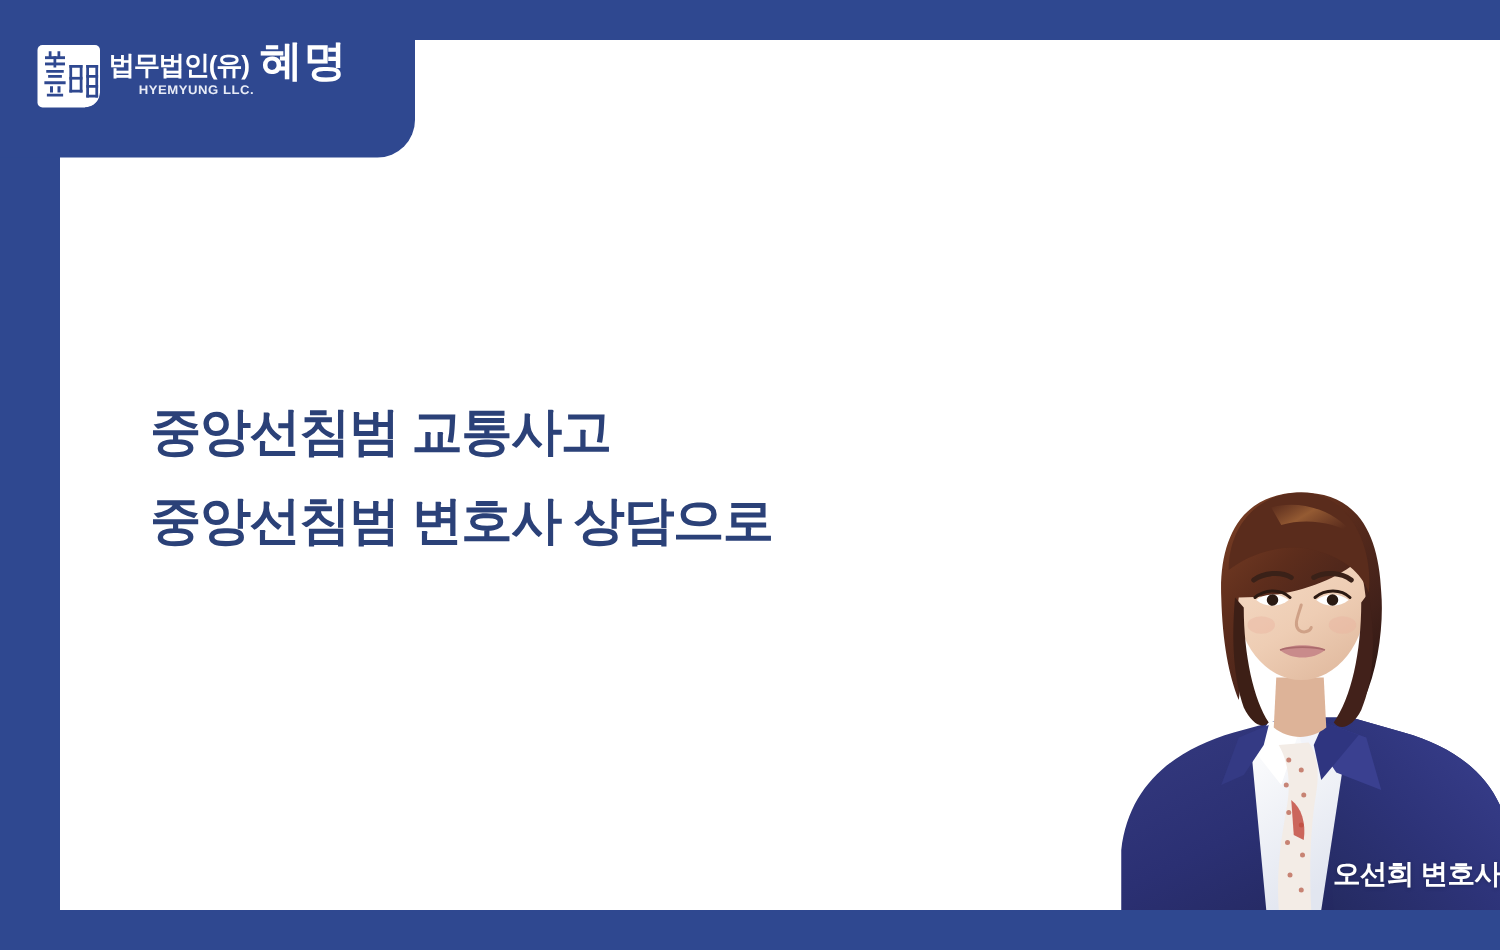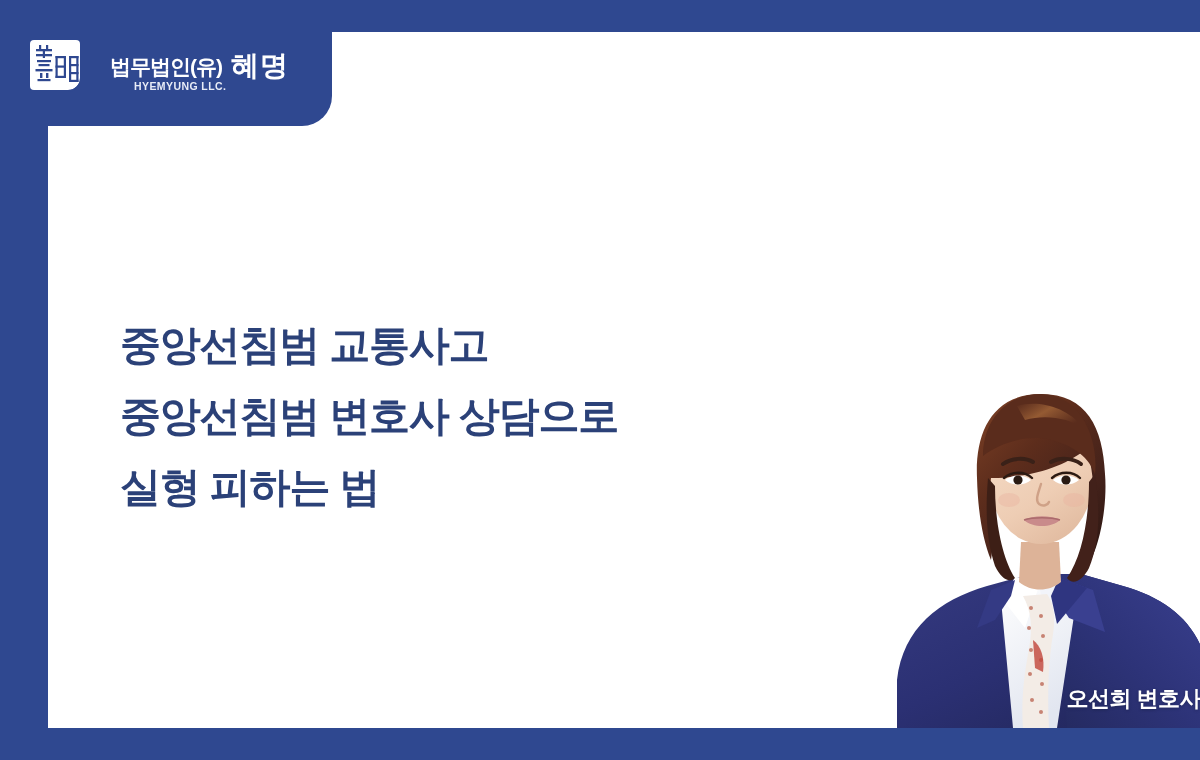--- a/index.html
+++ b/index.html
@@ -49,22 +49,22 @@
     padding-left: 27px;
   }
 
   
   .logo-lockup {
     position: absolute;
     left: 26px;
     top: 32px;
     height: 62px;
     display: flex;
-    align-items: flex-end;
-    gap: 26px;
+    align-items: flex-start;
+    gap: 3px;
     z-index: 6;
   }
   .logo-mark {
     position: relative;
     width: 58px;
     height: 58px;
     flex: 0 0 58px;
   }
   .logo-mark svg { display: block; width: 58px; height: 58px; }
 
@@ -83,27 +83,26 @@
   .logo-kr-small {
     color: #ffffff;
     font-size: 21px;
     font-weight: 700;
     letter-spacing: -1px;
     white-space: nowrap;
     line-height: 1;
   }
   .logo-kr-big {
     color: #ffffff;
-    font-size: 28px;
+    font-size: 34px;
     font-weight: 800;
     letter-spacing: 1px;
     white-space: nowrap;
     line-height: 1;
     margin-bottom: -3px;
-    font-family: Liberation Serif, serif;
   }
   .logo-en {
     color: #e8ecf7;
     font-size: 10px;
     font-weight: 700;
     letter-spacing: 0.4px;
     white-space: nowrap;
     margin-top: 5px;
     margin-left: 24px;
     transform: scaleX(1.05);
@@ -156,21 +155,20 @@
 
 <div id="stage">
 
   <div class="backdrop"></div>
 
   <div class="card">
 
     <div class="headline">
       <div class="headline-line">중앙선침범 교통사고</div>
       <div class="headline-line">중앙선침범 변호사 상담으로</div>
-      <div class="headline-line">실형 피하는 법</div>
     </div>
 
     <div class="portrait-wrap">
       <svg width="320" height="400" viewBox="0 0 320 400" xmlns="http://www.w3.org/2000/svg" aria-hidden="true">
         <defs>
           <linearGradient id="suitGrad" x1="0" y1="0" x2="1" y2="1">
             <stop offset="0%" stop-color="#353a80"></stop>
             <stop offset="45%" stop-color="#2b3073"></stop>
             <stop offset="100%" stop-color="#1f2454"></stop>
           </linearGradient>

